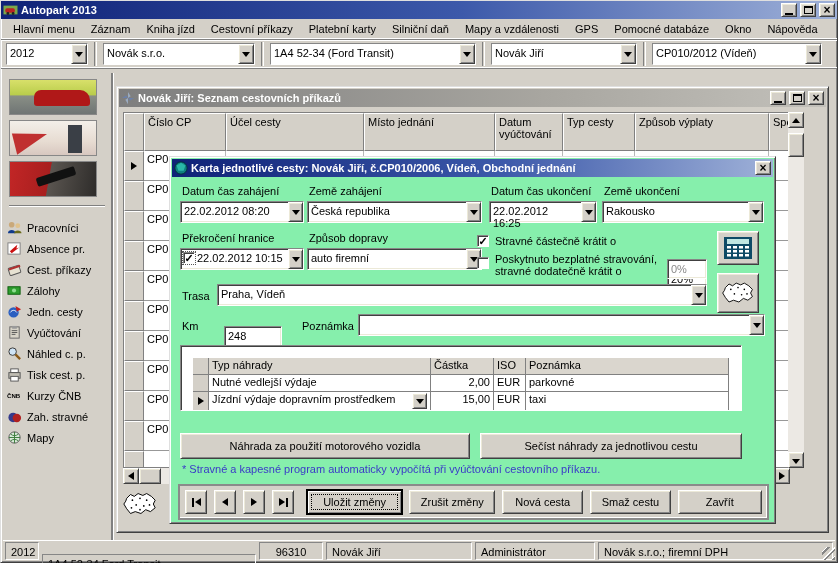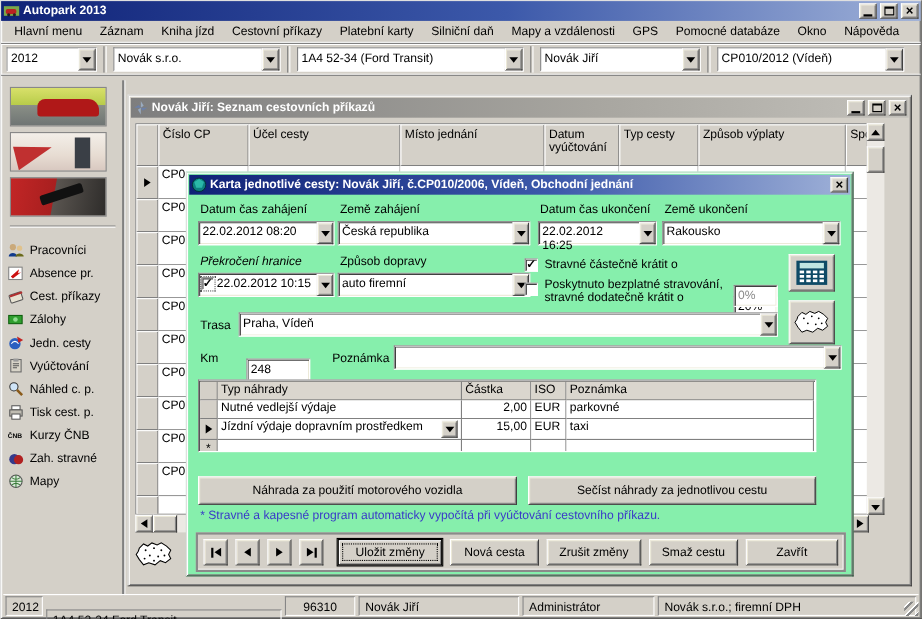--- a/index.html
+++ b/index.html
@@ -88,21 +88,21 @@
   .lbl{position:absolute;white-space:nowrap;}
   .fld-combo{position:absolute;height:22px;display:flex;}
   .chk{width:12px;height:12px;background:#fff;border:1px solid;border-color:#868686 #fff #fff #868686;
       box-shadow:inset 1px 1px 0 #404040;display:flex;align-items:center;justify-content:center;
       font-size:11px;font-weight:bold;line-height:10px;flex:0 0 auto;}
   .pct{position:absolute;width:40px;height:20px;padding:3px;background:#fff;}
   .icon-btn{position:absolute;display:flex;align-items:center;justify-content:center;}
 
   #trip-grid{position:absolute;left:10px;top:188px;width:562px;height:66px;background:#fff;
       border:1px solid;border-color:#868686 #fff #fff #868686;box-shadow:inset 1px 1px 0 #404040;
-      overflow:hidden;padding:1px;}
+      overflow:hidden;padding:12px;}
   .g-row{display:flex;}
   .g-cell{border-right:1px solid #808080;border-bottom:1px solid #808080;padding:1px 3px;
       white-space:nowrap;overflow:hidden;background:#fff;}
   .g-hdr{background:#dad6ce;}
   .g-sel{background:#d4d0c8;display:flex;align-items:center;justify-content:center;}
   .num{text-align:right;}
 
   .dlg-btn{position:absolute;height:26px;display:flex;align-items:center;justify-content:center;white-space:nowrap;}
   .footnote{position:absolute;left:12px;top:306px;color:#3a3ac8;white-space:nowrap;}
   #btnbar{position:absolute;left:8px;top:327px;width:591px;height:36px;background:#d4d0c8;
@@ -515,21 +515,21 @@
           <i class="tri-d"></i>
         </span>
       </div>
     <div class="fld-combo s1" style="left:432px;top:44px;width:162px;">
       <span class="txt" style="flex:1;padding:3px;">Rakousko</span>
         <span class="dd r1" style="width:15px;display:flex;align-items:center;justify-content:center;">
           <i class="tri-d"></i>
         </span>
       </div>
 
-    <span class="lbl" style="left:12px;top:75px;font-style:italic;">Překročení hranice</span>
+    <span class="lbl" style="left:12px;top:75px;">Překročení hranice</span>
     <span class="lbl" style="left:139px;top:75px;">Způsob dopravy</span>
 
     <div class="fld-combo s1" style="left:10px;top:91px;width:124px;">
       <span class="chk" style="margin:3px 2px 0 2px;outline:1px dotted #555;">✓</span>
       <span class="txt" style="flex:1;padding:3px 0;">22.02.2012 10:15</span>
       <span class="dd r1" style="width:15px;display:flex;align-items:center;justify-content:center;">
           <i class="tri-d"></i>
         </span>
       </div>
     <div class="fld-combo s1" style="left:137px;top:91px;width:175px;">
@@ -657,22 +657,22 @@
           <i class="tri-l"></i>
         </span>
       <span class="nav-btn r1">
           <i class="tri-r"></i>
         </span>
       <span class="nav-btn r1">
           <i class="tri-r"></i>
           <i class="vbar"></i>
         </span>
       <span class="act-btn r1 focused" style="width:104px;margin-left:6px;">Uložit změny</span>
+      <span class="act-btn r1" style="width:94px;">Zrušit změny</span>
       <span class="act-btn r1" style="width:88px;">Nová cesta</span>
-      <span class="act-btn r1" style="width:94px;">Zrušit změny</span>
       <span class="act-btn r1" style="width:88px;">Smaž cestu</span>
       <span class="act-btn r1" style="width:92px;">Zavřít</span>
     </div>
   </div>
 
   <div id="statusbar">
       <div class="st-panel s2" style="width: 34px;">2012</div>
       <div class="st-panel s2" style="width: 214px; margin-top: 24px;">1A4 52-34  Ford Transit</div>
       <div class="st-panel s2" style="width: 64px; text-align: center;">96310</div>
       <div class="st-panel s2" style="width: 146px;">Novák Jiří</div>

